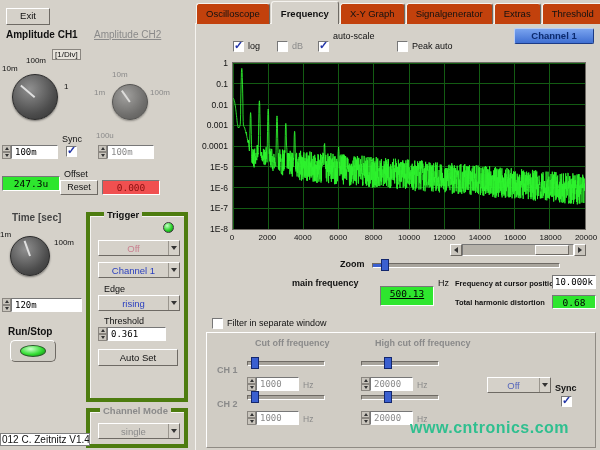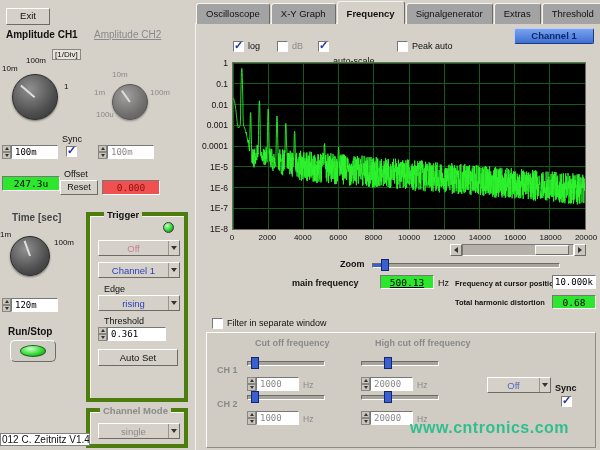--- a/index.html
+++ b/index.html
@@ -43,21 +43,21 @@
   .spin-arrows .up i { width:0;height:0;border-left:2.5px solid transparent;border-right:2.5px solid transparent;border-bottom:3px solid #333; }
   .spin-arrows .dn i { width:0;height:0;border-left:2.5px solid transparent;border-right:2.5px solid transparent;border-top:3px solid #333; }
   .spin-val { flex:1; background:#fff; border-top:1px solid #777; border-left:1px solid #777; border-bottom:1px solid #fff;
               border-right:1px solid #fff; font-size:9px; line-height:12px; padding-left:3px; font-family:"DejaVu Sans Mono",monospace; }
   .spin-val.gray { color:#8a8a8a; }
   .cb { position:absolute; width:11px; height:11px; background:#fff; border-top:1px solid #777; border-left:1px solid #777;
         border-bottom:1px solid #fff; border-right:1px solid #fff; cursor:pointer; }
   .cb.checked::after { content:"✓"; position:absolute; left:0px; top:-3px; font-size:11px; font-weight:bold; color:#2436a8; }
   
   #tab-bar { position:absolute; left:196px; top:3px; height:21px; display:flex; z-index:3; }
-  .tab { padding:4px 9px 0 9px; font-size:9.5px; color:#111; background:#a3a3a3; border-top:1px solid #f5f3ef;
+  .tab { padding:4px 9px 0 9px; font-size:9.5px; color:#111; background:#c2410c; border-top:1px solid #f5f3ef;
          border-left:1px solid #f5f3ef; border-right:1px solid #6e6a64; border-radius:3px 3px 0 0; margin-right:1px;
          cursor:pointer; white-space:nowrap; }
   .tab.active { background:#d5d1c9; font-weight:bold; margin-top:-2px; padding-top:6px; height:23px; }
   #main-panel { position:absolute; left:195px; top:23px; right:0; bottom:0; background:#d5d1c9;
                 border-top:1px solid #f5f3ef; border-left:1px solid #f5f3ef; }
   
   #plot { position:absolute; left:232px; top:62px; width:354px; height:168px; background:#000;
           border:1px solid #6e6a64; }
   .ytick { position:absolute; right:2px; font-size:8.5px; color:#111; }
   .xtick { position:absolute; font-size:8px; color:#111; width:40px; text-align:center; }
@@ -119,21 +119,21 @@
       </span>
     <span class="spin-val">100m</span>
   </div>
 
   <div class="lbl" style="left:62px;top:134px;">Sync</div>
   <div class="cb checked" style="left:66px;top:146px;"></div>
 
   <div class="knob-lbl gray" style="left:112px;top:70px;">10m</div>
   <div class="knob-lbl gray" style="left:94px;top:88px;">1m</div>
   <div class="knob-lbl gray" style="left:150px;top:88px;">100m</div>
-  <div class="knob-lbl gray" style="left:96px;top:110px;">100u</div>
+  <div class="knob-lbl gray" style="left:96px;top:131px;">100u</div>
   <div class="knob" style="left:112px;top:84px;width:36px;height:36px;opacity:.75;">
     <div class="ptr" style="transform:rotate(-35deg);"></div>
   </div>
   <div class="spinner" style="left:98px;top:145px;width:56px;">
     <span class="spin-arrows">
         <span class="up">
           <i></i>
         </span>
         <span class="dn">
           <i></i>
@@ -146,21 +146,21 @@
   <div class="lbl" style="left:64px;top:169px;">Offset</div>
   <div class="btn3d" style="left:60px;top:180px;width:38px;height:15px;font-size:9px;line-height:13px;">Reset</div>
   <div class="disp red" style="left:102px;top:180px;width:58px;height:15px;">0.000</div>
 
   <div class="lbl bold" style="left:12px;top:212px;font-size:10px;color:#444;">Time [sec]</div>
   <div class="knob-lbl" style="left:0px;top:230px;">1m</div>
   <div class="knob-lbl" style="left:54px;top:238px;">100m</div>
   <div class="knob" style="left:10px;top:236px;width:40px;height:40px;">
     <div class="ptr" style="transform:rotate(-20deg);"></div>
   </div>
-  <div class="spinner" style="left:2px;top:298px;width:56px;justify-content:center;">
+  <div class="spinner" style="left:2px;top:298px;width:80px;justify-content:center;">
     <span class="spin-arrows">
         <span class="up">
           <i></i>
         </span>
         <span class="dn">
           <i></i>
         </span>
       </span>
     <span class="spin-val">120m</span>
   </div>
@@ -215,35 +215,35 @@
           <i></i>
         </span>
     </div>
   </div>
 
   <div class="version-box">012   C. Zeitnitz V1.41</div>
 
   <div id="main-panel"></div>
   <div id="tab-bar">
       <div class="tab">Oscilloscope</div>
+      <div class="tab active">Frequency</div>
       <div class="tab">X-Y Graph</div>
-      <div class="tab active">Frequency</div>
       <div class="tab">Signalgenerator</div>
       <div class="tab">Extras</div>
       <div class="tab">Threshold</div>
     </div>
 
   <div class="chan-btn" style="left:514px;top:28px;width:80px;height:16px;">Channel 1</div>
 
   <div class="cb checked" style="left:233px;top:41px;"></div>
   <div class="lbl" style="left:248px;top:41px;">log</div>
   <div class="cb" style="left:277px;top:41px;"></div>
   <div class="lbl gray" style="left:292px;top:41px;">dB</div>
   <div class="cb checked" style="left:318px;top:41px;"></div>
-  <div class="lbl" style="left:333px;top:56px;">auto-scale</div>
+  <div class="lbl" style="left:333px;top:31px;">auto-scale</div>
   <div class="cb" style="left:397px;top:41px;"></div>
   <div class="lbl" style="left:412px;top:41px;">Peak auto</div>
 
   <div class="abs" id="y-ticks" style="left:196px;top:62px;width:34px;height:168px;">
       <div class="ytick" style="top: -4px;">1</div>
       <div class="ytick" style="top: 16.75px;">0.1</div>
       <div class="ytick" style="top: 37.5px;">0.01</div>
       <div class="ytick" style="top: 58.25px;">0.001</div>
       <div class="ytick" style="top: 79px;">0.0001</div>
       <div class="ytick" style="top: 99.75px;">1E-5</div>
@@ -303,21 +303,21 @@
       </div>
   </div>
 
   <div class="lbl bold" style="left:340px;top:259px;">Zoom</div>
   <div class="sl-track" style="left:372px;top:263px;width:188px;">
     <div class="sl-fill" style="width:10px;"></div>
     <div class="sl-thumb" style="left:8px;"></div>
   </div>
 
   <div class="lbl bold" style="left:292px;top:278px;">main frequency</div>
-  <div class="disp green" style="left:380px;top:275px;width:54px;height:14px;text-decoration:underline;">500.13</div>
+  <div class="disp green" style="left:380px;top:286px;width:54px;height:20px;text-decoration:underline;">500.13</div>
   <div class="lbl" style="left:438px;top:278px;">Hz</div>
   <div class="lbl bold" style="left:455px;top:279px;font-size:7.5px;">Frequency at cursor position</div>
   <div class="disp white" style="left:552px;top:275px;width:44px;height:14px;font-size:9px;">10.000k</div>
 
   <div class="lbl bold" style="left:455px;top:298px;font-size:7.5px;">Total harmonic distortion</div>
   <div class="disp green" style="left:552px;top:295px;width:44px;height:14px;">0.68</div>
 
   <div class="cb" style="left:212px;top:318px;"></div>
   <div class="lbl" style="left:227px;top:318px;">Filter in separate window</div>
 

